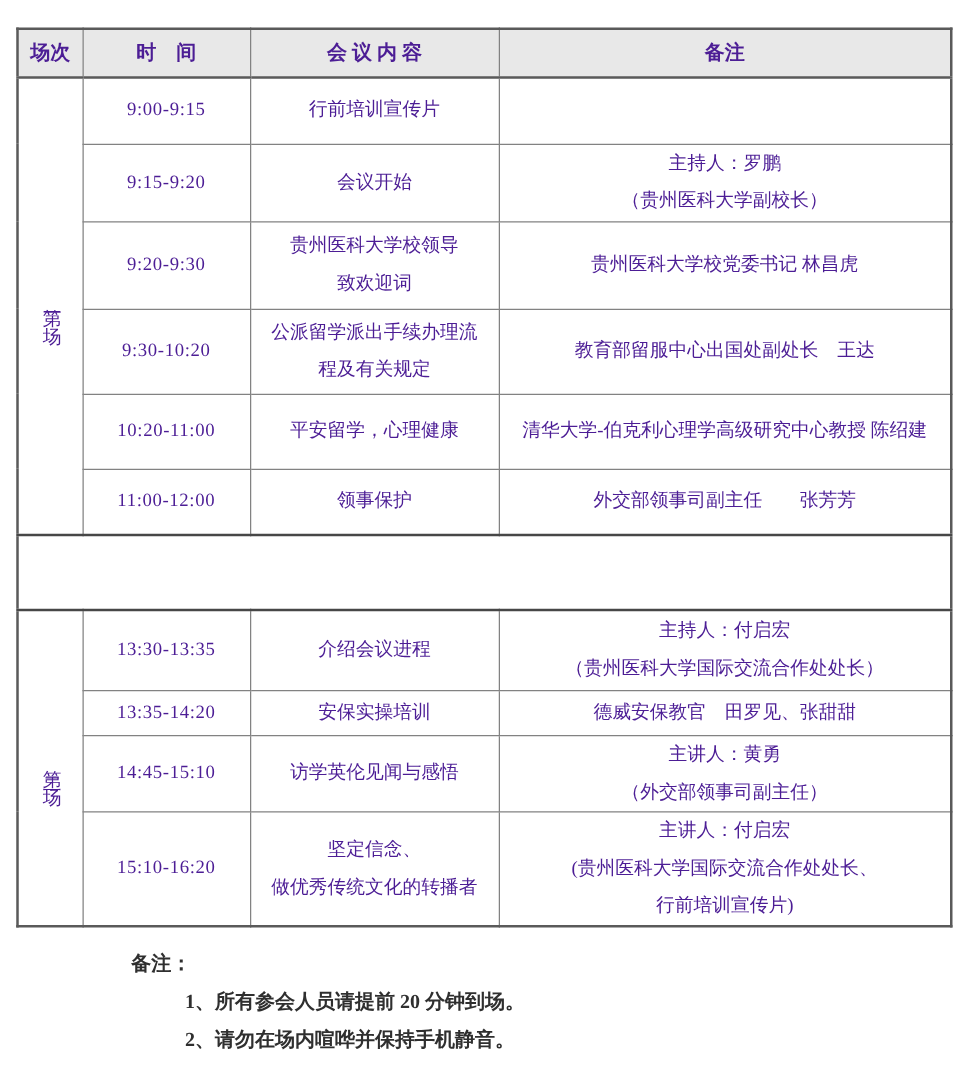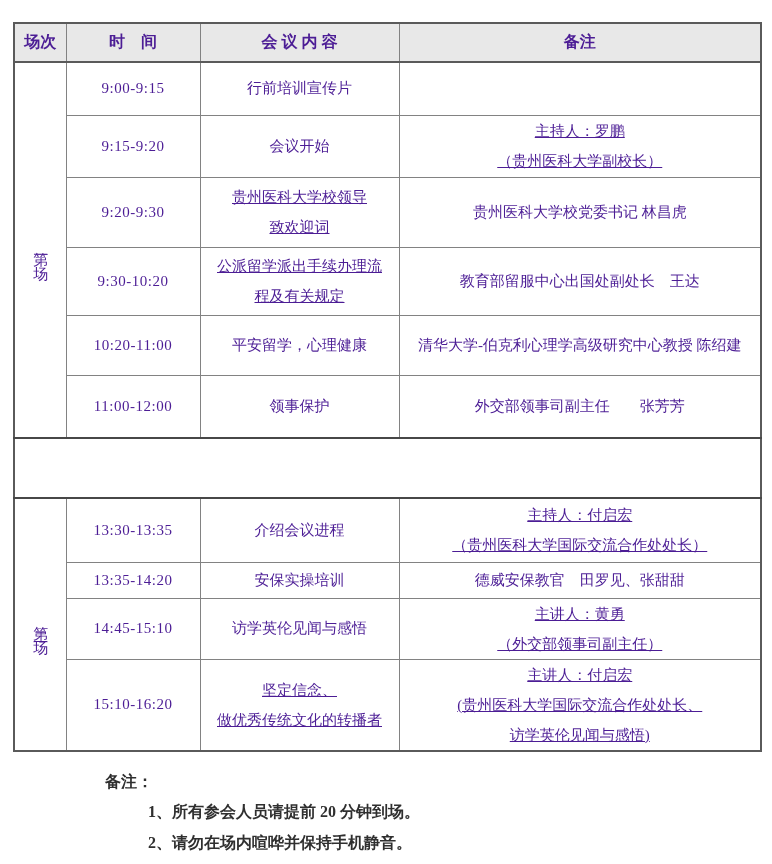--- a/index.html
+++ b/index.html
@@ -25,21 +25,21 @@
   }
   th{
     background:#e8e8e8;font-weight:bold;font-size:16px;
     height:37px;border-bottom:2px solid #5a5a5a;
   }
   td.session-cell{
     writing-mode:vertical-rl;text-orientation:upright;
     letter-spacing:7px;font-size:15px;padding:0;
   }
   td.time-cell{letter-spacing:0.5px;}
-  .line{line-height:30px;text-decoration:underline;}
+  .line{line-height:30px;}
   .single{line-height:1.4;}
   tr.gap-row td{
     border-left:none;border-right:none;
     border-top:2px solid #474747;border-bottom:2px solid #474747;
     background:#ffffff;
   }
   .footer{margin:16px 0 0 92px;font-weight:bold;font-size:16px;color:#2f2f2f;}
   .footer .f-title{line-height:28px;}
   .footer .f-item{margin-left:43px;line-height:31px;}
 </style>
@@ -104,21 +104,21 @@
       </tr>
       <tr style="height:60px;">
         <td class="time-cell">10:20-11:00</td>
         <td>
             <div class="single">平安留学，心理健康</div>
           </td>
         <td>
             <div class="single">清华大学-伯克利心理学高级研究中心教授 陈绍建</div>
           </td>
       </tr>
-      <tr style="height:63px;">
+      <tr style="height:53px;">
         <td class="time-cell">11:00-12:00</td>
         <td>
             <div class="single">领事保护</div>
           </td>
         <td>
             <div class="single">外交部领事司副主任　　张芳芳</div>
           </td>
       </tr>
 
       <tr class="gap-row" style="height:60px;">
@@ -157,21 +157,21 @@
       </tr>
       <tr style="height:87px;">
         <td class="time-cell">15:10-16:20</td>
         <td>
           <div class="line">坚定信念、</div>
           <div class="line">做优秀传统文化的转播者</div>
         </td>
         <td>
           <div class="line">主讲人：付启宏</div>
           <div class="line">(贵州医科大学国际交流合作处处长、</div>
-          <div class="line">访学英伦见闻与感悟)</div>
+          <div class="line">行前培训宣传片)</div>
         </td>
       </tr>
     </tbody>
   </table>
 
   <div class="footer">
     <div class="f-title">备注：</div>
     <div class="f-item">1、所有参会人员请提前 20 分钟到场。</div>
     <div class="f-item">2、请勿在场内喧哗并保持手机静音。</div>
   </div>

